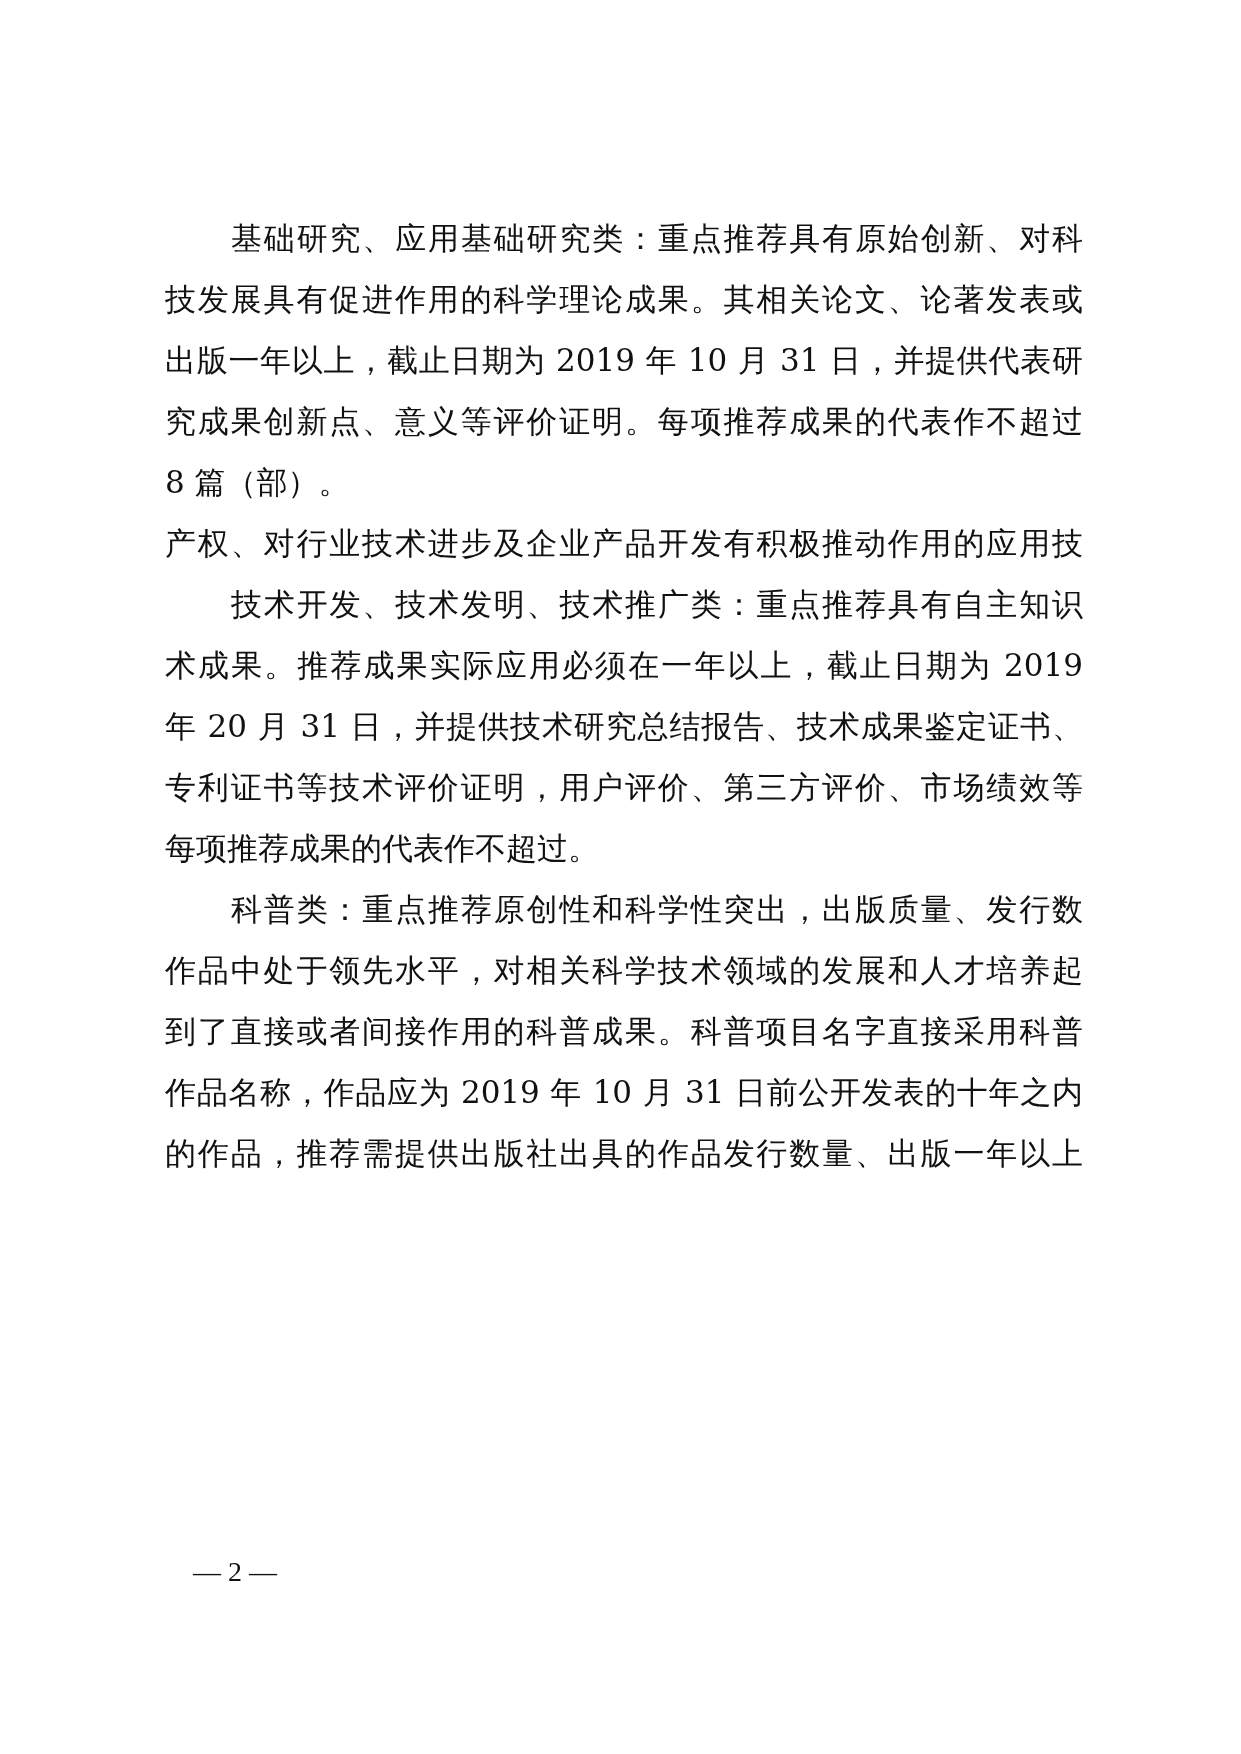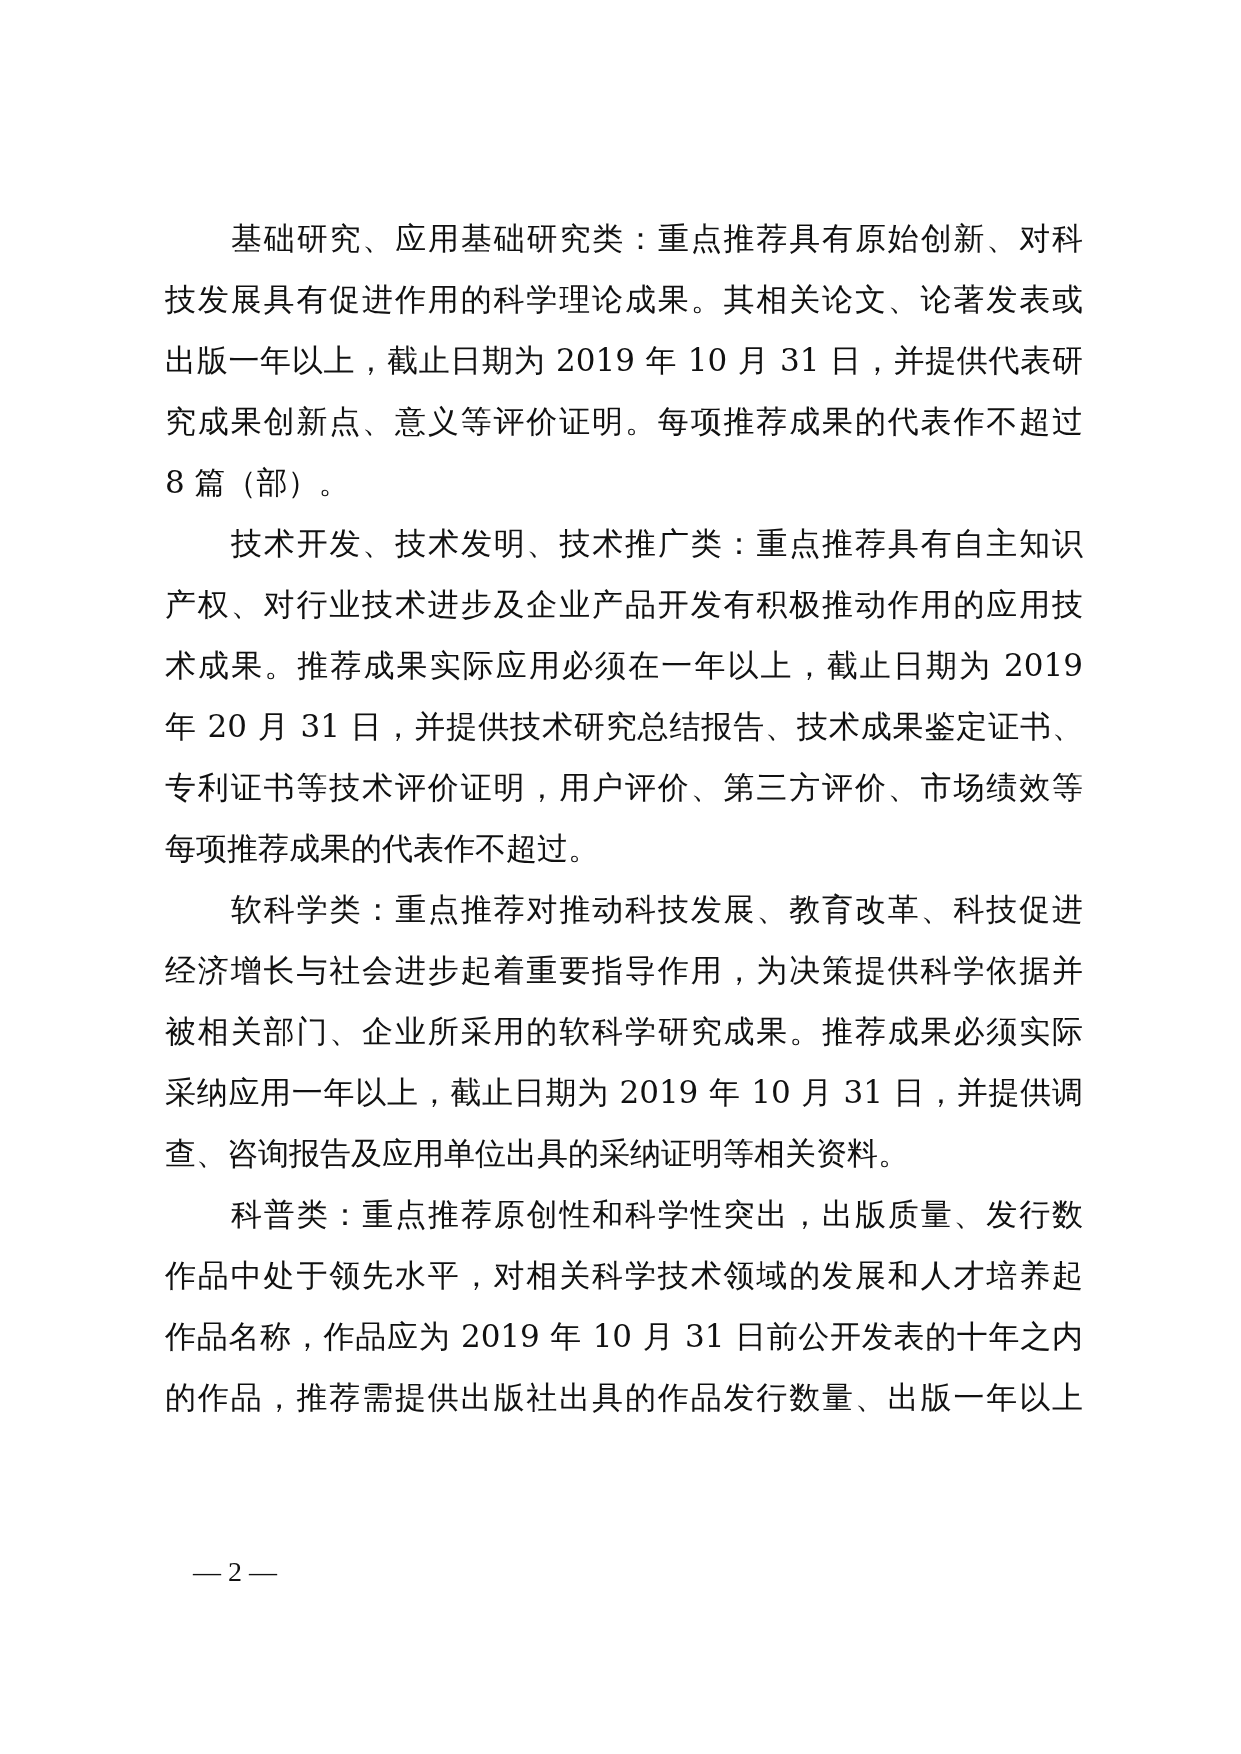--- a/index.html
+++ b/index.html
@@ -64,39 +64,33 @@
 
     <div>
       <div class="line indent">基础研究、应用基础研究类：重点推荐具有原始创新、对科</div>
       <div class="line">技发展具有促进作用的科学理论成果。其相关论文、论著发表或</div>
       <div class="line">出版一年以上，截止日期为 2019 年 10 月 31 日，并提供代表研</div>
       <div class="line">究成果创新点、意义等评价证明。每项推荐成果的代表作不超过</div>
       <div class="line last">8 篇（部）。</div>
     </div>
 
     <div>
+      <div class="line">产权、对行业技术进步及企业产品开发有积极推动作用的应用技</div>
       <div class="line indent">技术开发、技术发明、技术推广类：重点推荐具有自主知识</div>
-      <div class="line">产权、对行业技术进步及企业产品开发有积极推动作用的应用技</div>
       <div class="line">术成果。推荐成果实际应用必须在一年以上，截止日期为 2019</div>
       <div class="line">年 20 月 31 日，并提供技术研究总结报告、技术成果鉴定证书、</div>
       <div class="line">专利证书等技术评价证明，用户评价、第三方评价、市场绩效等</div>
       <div class="line last">每项推荐成果的代表作不超过。</div>
     </div>
 
-    <div>
-      <div class="line indent">软科学类：重点推荐对推动科技发展、教育改革、科技促进</div>
-      <div class="line">经济增长与社会进步起着重要指导作用，为决策提供科学依据并</div>
-      <div class="line">被相关部门、企业所采用的软科学研究成果。推荐成果必须实际</div>
-      <div class="line">采纳应用一年以上，截止日期为 2019 年 10 月 31 日，并提供调</div>
-      <div class="line last">查、咨询报告及应用单位出具的采纳证明等相关资料。</div>
-    </div>
 
     <div>
       <div class="line indent">科普类：重点推荐原创性和科学性突出，出版质量、发行数</div>
       <div class="line">作品中处于领先水平，对相关科学技术领域的发展和人才培养起</div>
+      <div class="line">到了直接或者间接作用的科普成果。科普项目名字直接采用科普</div>
       <div class="line">作品名称，作品应为 2019 年 10 月 31 日前公开发表的十年之内</div>
       <div class="line">的作品，推荐需提供出版社出具的作品发行数量、出版一年以上</div>
     </div>
 
   </div>
 
   <div class="page-number">— 2 —</div>
 </div>
 
 </body></html>

